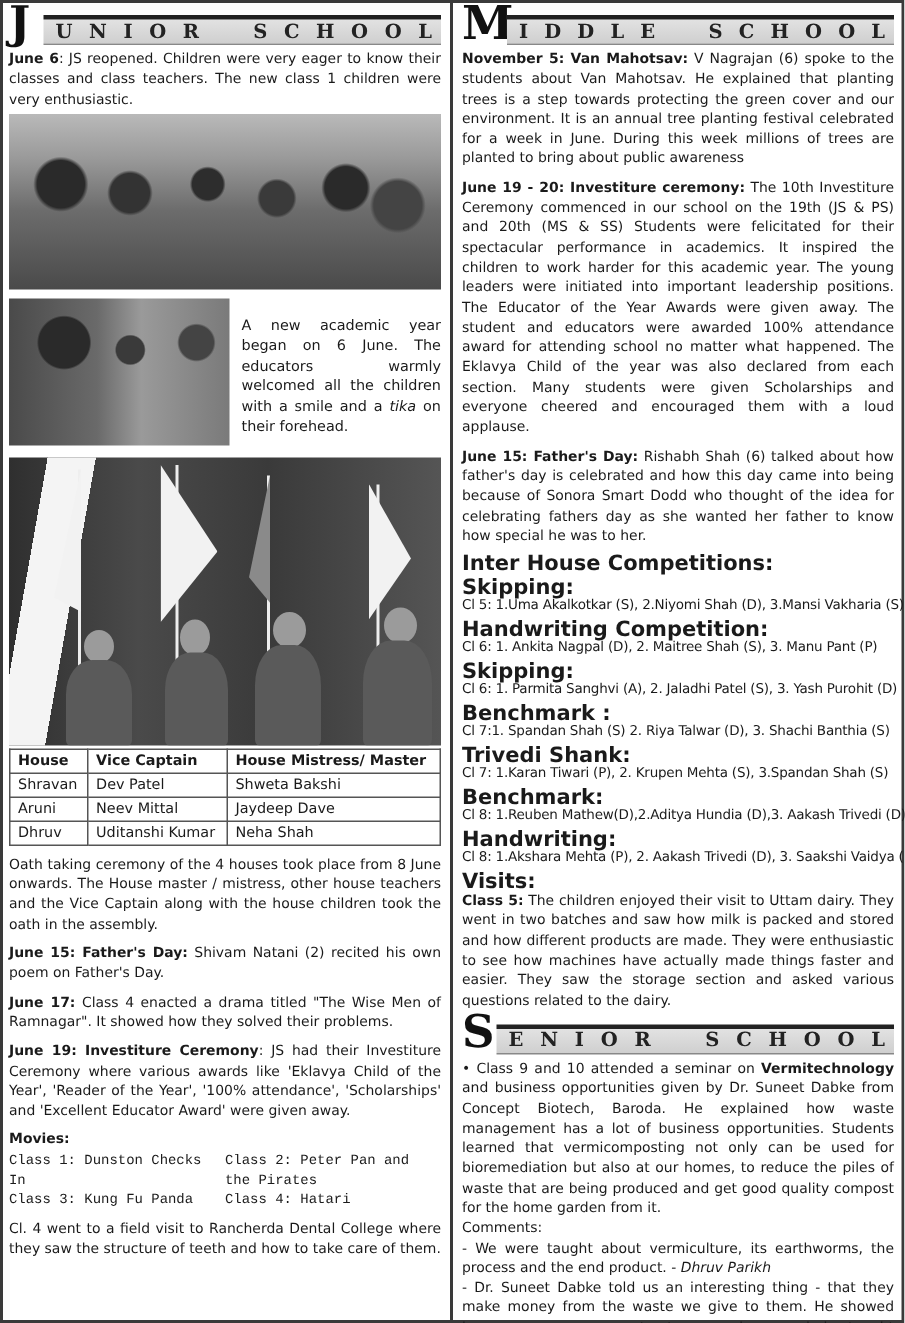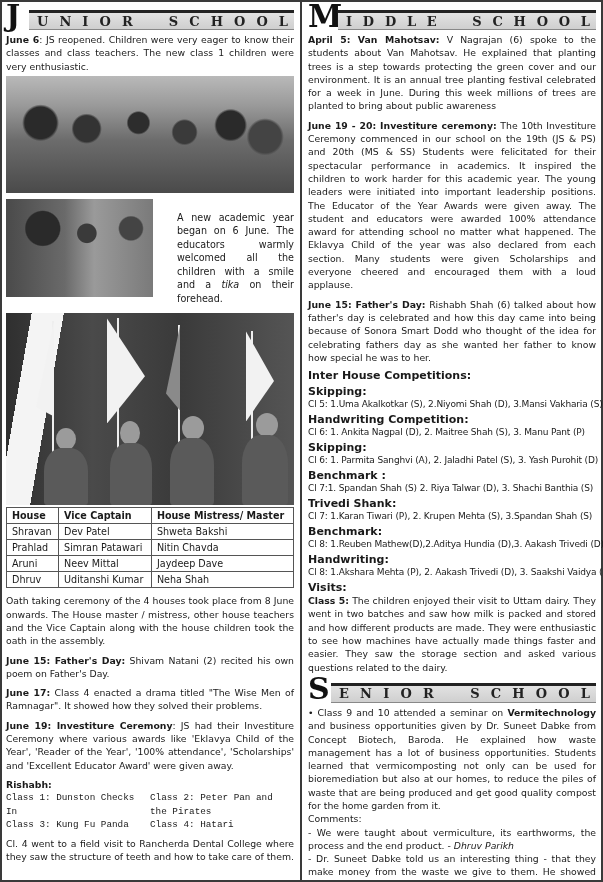--- a/index.html
+++ b/index.html
@@ -45,21 +45,21 @@
     height: 117px; margin-top: 3px;
     background:
       radial-gradient(circle at 12% 40%, #2a2a2a 0 6%, transparent 7%),
       radial-gradient(circle at 28% 45%, #333 0 6%, transparent 7%),
       radial-gradient(circle at 46% 40%, #2d2d2d 0 6%, transparent 7%),
       radial-gradient(circle at 62% 48%, #3a3a3a 0 6%, transparent 7%),
       radial-gradient(circle at 78% 42%, #2a2a2a 0 6%, transparent 7%),
       radial-gradient(circle at 90% 52%, #444 0 6%, transparent 7%),
       linear-gradient(180deg, #b9b9b9 0%, #9a9a9a 25%, #6c6c6c 55%, #4a4a4a 100%);
   }
-  .row2 { display: flex; margin-top: 6px; gap: 16px; }
+  .row2 { display: flex; margin-top: 6px; }
   .photo2 {
     width: 147px; height: 98px;
     background:
       radial-gradient(circle at 25% 30%, #2a2a2a 0 13%, transparent 14%),
       radial-gradient(circle at 55% 35%, #3a3a3a 0 9%, transparent 10%),
       radial-gradient(circle at 85% 30%, #444 0 8%, transparent 9%),
       linear-gradient(90deg, #4a4a4a 0%, #6a6a6a 40%, #9a9a9a 60%, #7a7a7a 100%);
   }
   .row2 .caption { flex: 1; padding: 12px 0 0 8px; font-size: 9.6px; line-height: 13.5px; text-align: justify; }
 
@@ -75,21 +75,21 @@
   .kidhead { position: absolute; background: #9b9b9b; border-radius: 50%; }
 
   table.houses { width: 100%; border-collapse: collapse; margin-top: 2px; font-size: 9.6px; }
   table.houses td, table.houses th {
     border: 1px solid #555; padding: 1px 5px; text-align: left; height: 16px;
   }
   table.houses th { font-weight: bold; }
 
   .two-col { display: grid; grid-template-columns: 1fr 1fr; font-size: 9.3px; line-height: 13.3px; font-family: Liberation Mono, monospace; }
 
-  .comp-h { font-size: 11px; font-weight: bold; margin-top: 4px; line-height: 12px; }
+  .comp-h { font-size: 14px; font-weight: bold; margin-top: 4px; line-height: 12px; }
   .comp-v { font-size: 9px; line-height: 12px; white-space: nowrap; letter-spacing: -0.15px; }
 </style>
 </head>
 <body>
 
 <div class="page"></div>
 <div class="divider"></div>
 
 <div class="col col-left">
   <div class="banner">
@@ -150,25 +150,20 @@
         <th>House Mistress/ Master</th>
       </tr>
     </thead>
     <tbody>
       <tr>
         <td>Shravan</td>
         <td>Dev Patel</td>
         <td>Shweta Bakshi</td>
       </tr>
       <tr>
-        <td>Prahlad</td>
-        <td>Simran Patawari</td>
-        <td>Nitin Chavda</td>
-      </tr>
-      <tr>
         <td>Aruni</td>
         <td>Neev Mittal</td>
         <td>Jaydeep Dave</td>
       </tr>
       <tr>
         <td>Dhruv</td>
         <td>Uditanshi Kumar</td>
         <td>Neha Shah</td>
       </tr>
     </tbody>
@@ -182,21 +177,21 @@
 
   <p class="blk">
     <span class="b">June 17:</span><span> Class 4 enacted a drama titled "The Wise Men of Ramnagar". It showed how they solved their problems.</span>
   </p>
 
   <p class="blk">
     <span class="b">June 19: Investiture Ceremony</span><span>: JS had their Investiture Ceremony where various awards like 'Eklavya Child of the Year', 'Reader of the Year', '100% attendance', 'Scholarships' and 'Excellent Educator Award' were given away.</span>
   </p>
 
   <div class="blk">
-    <div class="txt b">Rishabh:</div>
+    <div class="txt b">Movies:</div>
     <div class="two-col">
       <span>Class 1: Dunston Checks In</span>
       <span>Class 2: Peter Pan and the Pirates</span>
       <span>Class 3: Kung Fu Panda</span>
       <span>Class 4: Hatari</span>
     </div>
   </div>
 
   <div class="blk">
     <p>Cl. 4 went to a field visit to Rancherda Dental College where they saw the structure of teeth and how to take care of them.</p>
@@ -216,21 +211,21 @@
       <span class="letter">S</span>
       <span class="letter">C</span>
       <span class="letter">H</span>
       <span class="letter">O</span>
       <span class="letter">O</span>
       <span class="letter">L</span>
     </div>
   </div>
 
   <p>
-    <span class="b">April 5:  Van Mahotsav:</span><span> V Nagrajan (6) spoke to the students about Van Mahotsav. He explained that planting trees is a step towards protecting the green cover and our environment. It is an annual tree planting festival celebrated for a week in June. During this week millions of trees are planted to bring about public awareness</span>
+    <span class="b">November 5:  Van Mahotsav:</span><span> V Nagrajan (6) spoke to the students about Van Mahotsav. He explained that planting trees is a step towards protecting the green cover and our environment. It is an annual tree planting festival celebrated for a week in June. During this week millions of trees are planted to bring about public awareness</span>
   </p>
 
   <p class="blk">
     <span class="b">June 19 - 20: Investiture ceremony:</span><span> The 10th Investiture Ceremony commenced in our school on the 19th (JS &amp; PS) and 20th (MS &amp; SS)  Students were felicitated for their spectacular performance in academics. It inspired the children to work harder for this academic year. The young leaders were initiated into important leadership positions. The Educator of the Year Awards were given away.  The student and educators were awarded 100% attendance award for attending school no matter what happened.  The Eklavya Child of the year was also declared from each section. Many students were given Scholarships and everyone cheered and encouraged them with a loud applause.</span>
   </p>
 
   <p class="blk">
     <span class="b">June 15: Father's Day:</span><span> Rishabh Shah (6) talked about how father's day is celebrated and how this day came into being because of Sonora Smart Dodd who thought of the idea for celebrating fathers day as she wanted her father to know how special he was to her.</span>
   </p>
 

